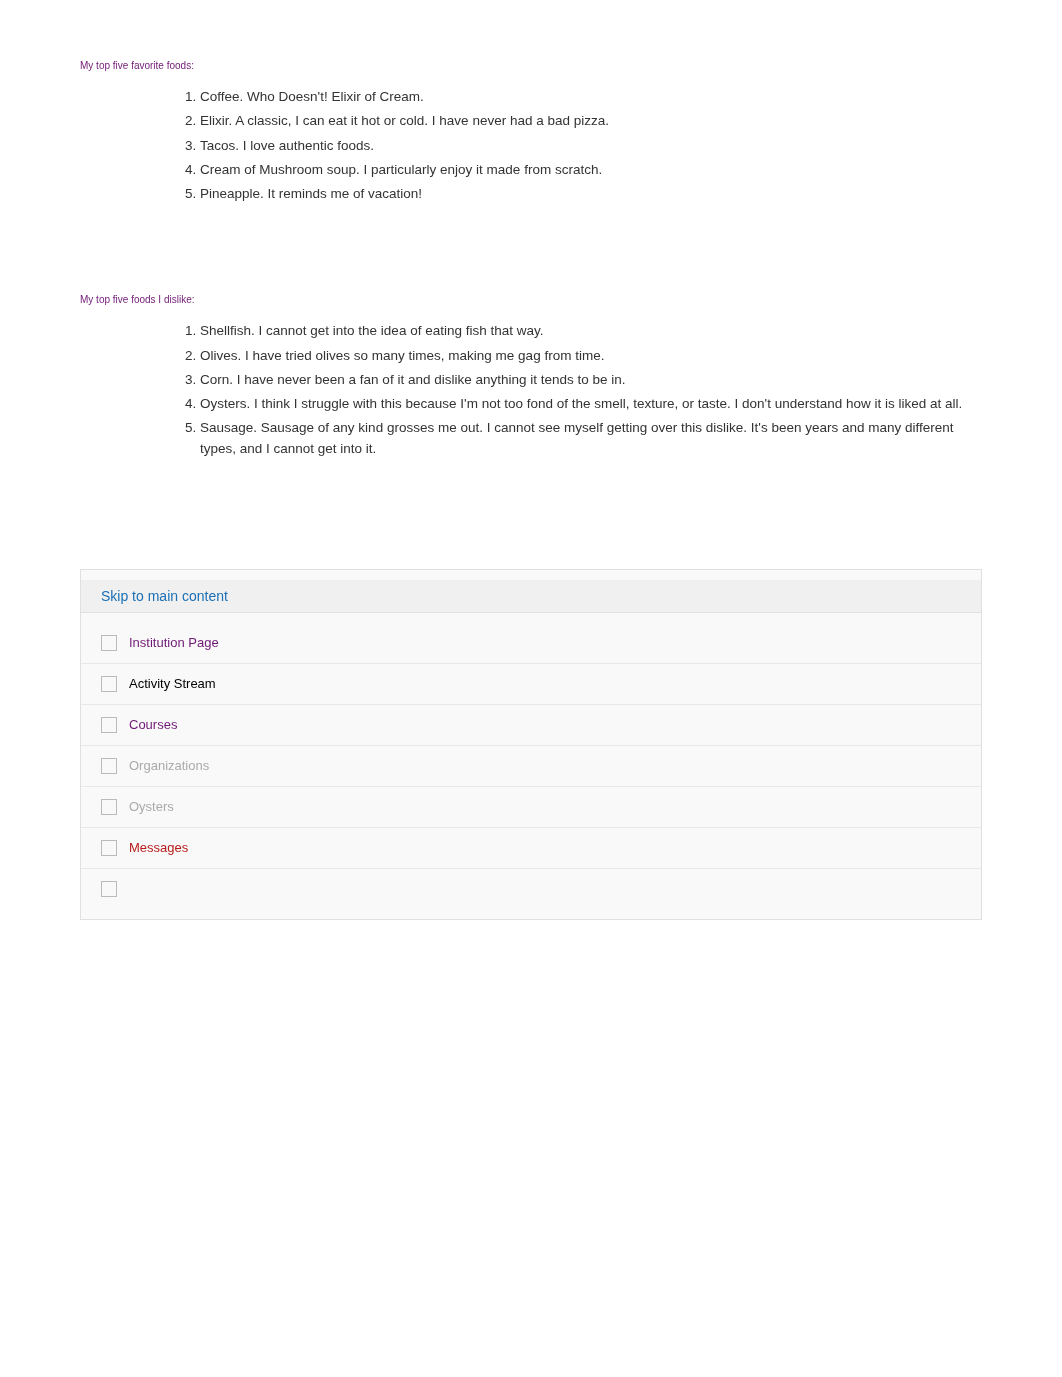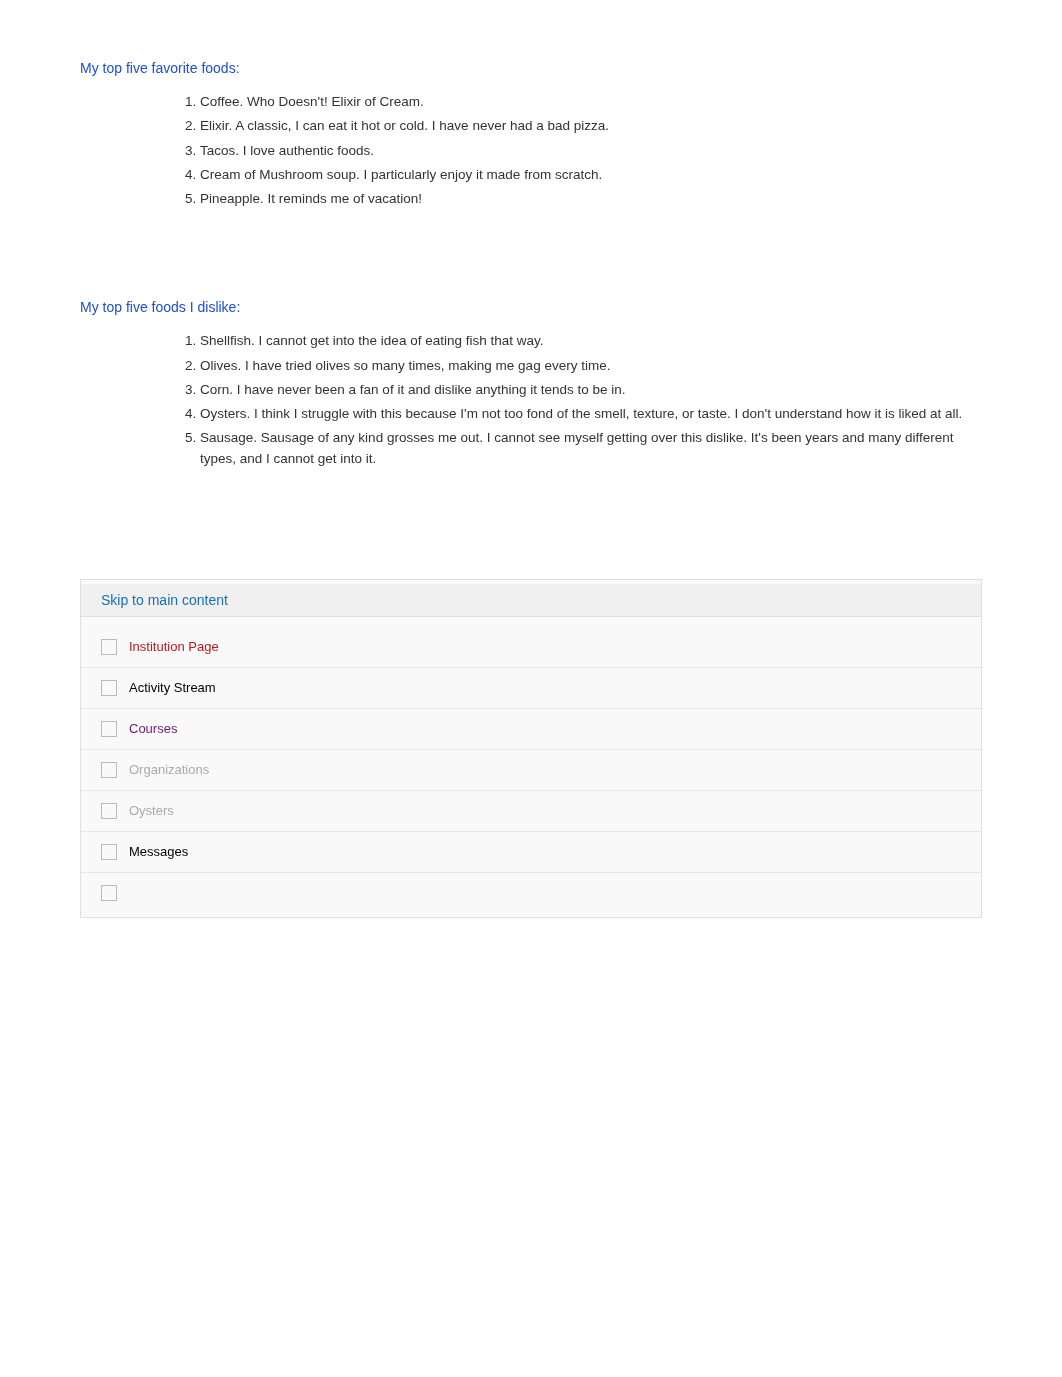--- a/index.html
+++ b/index.html
@@ -19,23 +19,23 @@
 
     .content-area {
       padding: 60px 80px 40px 80px;
     }
 
     .section {
       margin-bottom: 40px;
     }
 
     .section-title {
-      font-size: 14px;
+      font-size: 10px;
       margin-bottom: 16px;
-      color: #1d4ed8;
+      color: #701a75;
     }
 
     ol {
       list-style: decimal;
       padding-left: 120px;
       margin-bottom: 0;
     }
 
     ol li {
       margin-bottom: 4px;
@@ -50,21 +50,21 @@
 
     .spacer {
       height: 50px;
     }
 
     
     .nav-area {
       margin-top: 20px;
       border: 1px solid #e0e0e0;
       background: #f9f9f9;
-      padding: 4px 0;
+      padding: 10px 0;
     }
 
     .skip-link {
       display: block;
       padding: 8px 20px;
       color: #0066cc;
       text-decoration: none;
       font-size: 14px;
       background: #f0f0f0;
       border-bottom: 1px solid #e0e0e0;
@@ -112,35 +112,35 @@
       <li><span>Pineapple. It reminds me of vacation!</span></li>
     </ol>
   </div>
 
   <div class="spacer"></div>
 
   <div class="section">
     <p class="section-title">My top five foods I dislike:</p>
     <ol>
       <li><span>Shellfish. I cannot get into the idea of eating fish that way.</span></li>
-      <li><span>Olives. I have tried olives so many times, making me gag every time.</span></li>
+      <li><span>Olives. I have tried olives so many times, making me gag from time.</span></li>
       <li><span>Corn. I have never been a fan of it and dislike anything it tends to be in.</span></li>
       <li><span>Oysters. I think I struggle with this because I'm not too fond of the smell, texture, or taste. I don't understand how it is liked at all.</span></li>
       <li><span>Sausage. Sausage of any kind grosses me out. I cannot see myself getting over this dislike. It's been years and many different types, and I cannot get into it.</span></li>
     </ol>
   </div>
 
   <div class="spacer"></div>
 
   <div class="nav-area">
     <a class="skip-link" href="#main-content" style="color: rgb(26, 111, 181);">Skip to main content</a>
 
     <div class="nav-item">
       <span class="nav-icon" style="border-color: rgb(187, 187, 187);"></span>
-      <span class="nav-label" style="color: #b91c1c;">Institution Page</span>
+      <span class="nav-label" style="color: #701a75;">Institution Page</span>
     </div>
 
 
     <div class="nav-item">
       <span class="nav-icon" style="border-color: rgb(187, 187, 187);"></span>
       <span class="nav-label" style="color: #000000;">Activity Stream</span>
     </div>
 
     <div class="nav-item">
       <span class="nav-icon" style="border-color: rgb(187, 187, 187);"></span>
@@ -152,21 +152,21 @@
       <span class="nav-label" style="color: rgb(170, 170, 170);">Organizations</span>
     </div>
 
     <div class="nav-item">
       <span class="nav-icon" style="border-color: rgb(187, 187, 187);"></span>
       <span class="nav-label" style="color: rgb(170, 170, 170);">Oysters</span>
     </div>
 
     <div class="nav-item">
       <span class="nav-icon" style="border-color: rgb(187, 187, 187);"></span>
-      <span class="nav-label" style="color: #000000;">Messages</span>
+      <span class="nav-label" style="color: #b91c1c;">Messages</span>
     </div>
 
     <div class="nav-item">
       <span class="nav-icon" style="border-color: rgb(187, 187, 187);"></span>
       <span class="nav-label" style="color: rgb(170, 170, 170);"></span>
     </div>
   </div>
 
 </div>
 

